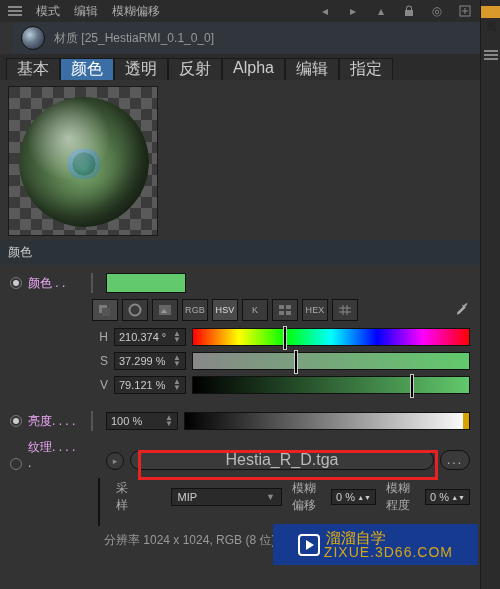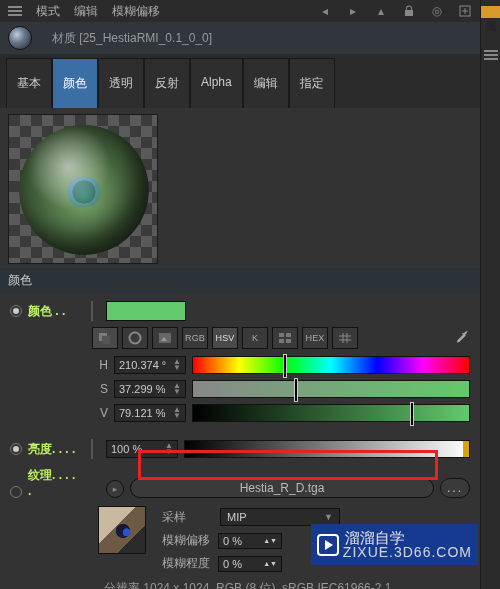--- a/index.html
+++ b/index.html
@@ -27,32 +27,33 @@
   }
   .right-rail .tab {
     writing-mode: vertical-rl; text-orientation: upright;
     background: #d99a2b; color: #222; font-size: 11px; padding: 6px 2px;
     position: absolute; top: 6px; right: 0;
   }
   .right-rail .hamburger2 { position:absolute; top:50px; left:3px; width:14px; height:10px;
     background: linear-gradient(#888 0 2px, transparent 2px 4px, #888 4px 6px, transparent 6px 8px, #888 8px 10px);}
   .content { padding-right: 20px; }
   .titlebar {
-    display: flex; align-items: center; gap: 20px; padding: 4px 8px;
+    display: flex; align-items: center; gap: 9px; padding: 4px 8px;
     background: #30363c;
+    margin-left: 13px;
   }
   .sphere-icon {
     width: 24px; height: 24px; border-radius: 50%;
     background: radial-gradient(circle at 35% 35%, #bcd 0%, #678 40%, #223 100%);
     border: 1px solid #111; flex:0 0 auto;
   }
   .tabs { display: flex; gap: 0; padding: 4px 6px 0 6px; background:#2b2b2b; }
   .tabs .tab {
-    padding: 16px 10px; color: #ccc; border: 1px solid #1a1a1a; border-bottom:none;
-    background: #2e2e2e; font-size: 12px; cursor:pointer;
+    padding: 0 10px; color: #ccc; border: 1px solid #1a1a1a; border-bottom:none;
+    background: #2e2e2e; font-size: 16px; cursor:pointer;
   }
   .tabs .tab.active { background: #3a6ea5; color: #fff; }
   .preview-row { padding: 6px 8px 4px 8px; }
   .preview {
     width: 150px; height: 150px;
     background:
       repeating-conic-gradient(#5a5a5a 0 25%, #3b3b3b 0 50%) 0 0/22px 22px;
     position: relative; border: 1px solid #1a1a1a;
   }
   .preview .ball {
@@ -63,21 +64,21 @@
   }
   .preview .ball::after{content:"";position:absolute;left:36px;top:52px;width:58px;height:30px;border-radius:50%;
     background: radial-gradient(circle,#2a3d8a 0 35%, transparent 36%), radial-gradient(circle,#5a72c9 0 50%, transparent 51%);
     mix-blend-mode: overlay; opacity:.7;}
   .section-head { padding: 4px 8px; color:#ccc; background:#2b3238; }
   .prop-rows { padding: 6px 4px 6px 4px; }
   .row { display:flex; align-items:center; gap:6px; padding:2px 6px; min-height:24px;}
   .radio { width:12px; height:12px; border-radius:50%; border:1px solid #777;
     display:inline-flex; align-items:center; justify-content:center; }
   .radio .dot{ width:6px; height:6px; border-radius:50%; background:#ccc; }
-  .label { width: 50px; color:#bef264;font-weight:bold; }
+  .label { width: 50px; color:#f0abfc; }
   .divider-col{ width:16px; display:flex; justify-content:center;}
   .divider-col .notch{ width:2px; height:20px; background:#565656;}
   .swatch { width:80px; height:20px; background:#62c96c; border:1px solid #111; }
   .icon-strip { display:flex; gap:4px; align-items:center; padding:4px 0 4px 88px;}
   .ibox { width:26px; height:22px; background:#3a3a3a; border:1px solid #111;
     display:flex; align-items:center; justify-content:center; color:#aaa; font-size:9px; letter-spacing:0.2px;}
   .ibox.on { background:#4a4a4a; color:#ddd;}
   .ibox svg{display:block}
   .dropper { margin-left:auto; margin-right:6px; color:#aaa;}
   .num-input {
@@ -92,41 +93,41 @@
   .grad-s{ background: linear-gradient(90deg,#888,#62c96c);}
   .grad-v{ background: linear-gradient(90deg,#000,#62c96c);}
   .bright-bar{ flex:1; height:18px; border:1px solid #111;
     background: linear-gradient(90deg,#000 0%, #fff 100%); position:relative;}
   .bright-bar .yend{ position:absolute; right:0; top:0; width:6px; height:100%; background:#d9a400;}
   .tex-row { align-items:flex-end; }
   .tex-btn{ width:18px; height:18px; border-radius:50%; background:#3a3a3a; border:1px solid #111;
     display:flex; align-items:center; justify-content:center; color:#888; font-size:9px;}
   .tex-field{
     flex:1; height:20px; border-radius:10px; background:#3a3a3a; border:1px solid #111;
-    display:flex; align-items:center; justify-content:center; color:#bbb; font-size:12px;
+    display:flex; align-items:center; justify-content:center; color:#bbb; font-size:16px;
   }
   .highlight-box{ position:absolute; border:3px solid #e82222; pointer-events:none;}
   .thumb{ width:48px; height:48px; border:1px solid #111; margin-left:88px;
     background:
       radial-gradient(circle at 60% 55%, #2a52d6 0 10%, transparent 11%),
       radial-gradient(circle at 52% 52%, #1a1a36 0 20%, transparent 22%),
       linear-gradient(135deg,#c9b9a1 0 40%, #6d5a45 40% 70%, #2b2b2b 70%);
     position:relative;
   }
   .subrow{ display:flex; align-items:center; gap:8px; padding:2px 0;}
   .sublabel{ color:#aaa; font-size:12px; }
   .select{ width:120px; height:18px; background:#2a2a2a; border:1px solid #111; color:#ccc;
     display:flex; align-items:center; justify-content:space-between; padding:0 6px; font-size:11px;}
   .select .caret{ font-size:9px; color:#888;}
   .num-sm{ width:64px; height:16px; background:#2a2a2a; border:1px solid #111; color:#ccc;
     display:flex; align-items:center; justify-content:space-between; padding:0 4px; font-size:11px;}
   .footer{ padding:4px 8px 8px 100px; color:#999; font-size:12px;}
   .watermark{
-    position:absolute; right:22px; bottom:24px; background:#163a8f; color:#e5e5e5;
-    display:flex; align-items:center; gap:6px; padding:6px 6px; font-size:15px;
+    position:absolute; right:22px; bottom:24px; background:#163a8f; color:#eab308;
+    display:flex; align-items:center; gap:6px; padding:6px 25px; font-size:15px;
   }
   .watermark .play{width:22px;height:22px;border:2px solid #fff;border-radius:4px;display:flex;align-items:center;justify-content:center}
   .watermark .play::before{content:"";border-left:8px solid #fff;border-top:5px solid transparent;border-bottom:5px solid transparent;margin-left:2px}
   .watermark .sub{font-size:14px; letter-spacing:1px; opacity:.9; margin-left:-2px}
   .dots-btn{ width:30px; height:20px; border-radius:10px; background:#3a3a3a; border:1px solid #111;
     display:flex; align-items:center; justify-content:center; color:#bbb; letter-spacing:2px;}
 </style>
 </head>
 <body>
 
@@ -287,21 +288,21 @@
       <span class="divider-col"></span>
       <span class="tex-btn">▸</span>
       <div class="tex-field">
         <span>Hestia_R_D.tga</span>
       </div>
       <span class="dots-btn">...</span>
     </div>
 
     <div class="row" style="align-items:flex-start; margin-top:4px">
       <div class="thumb"></div>
-      <div style="display:flex; flex-direction:column; gap:2px; margin-left:10px">
+      <div style="display:flex; flex-direction:row; gap:10px; margin-left:10px">
         <div class="subrow">
           <span class="sublabel">采样</span>
           <span style="width:18px"></span>
           <div class="select">
             <span>MIP</span>
             <span class="caret">▼</span>
           </div>
         </div>
         <div class="subrow">
           <span class="sublabel">模糊偏移</span>

